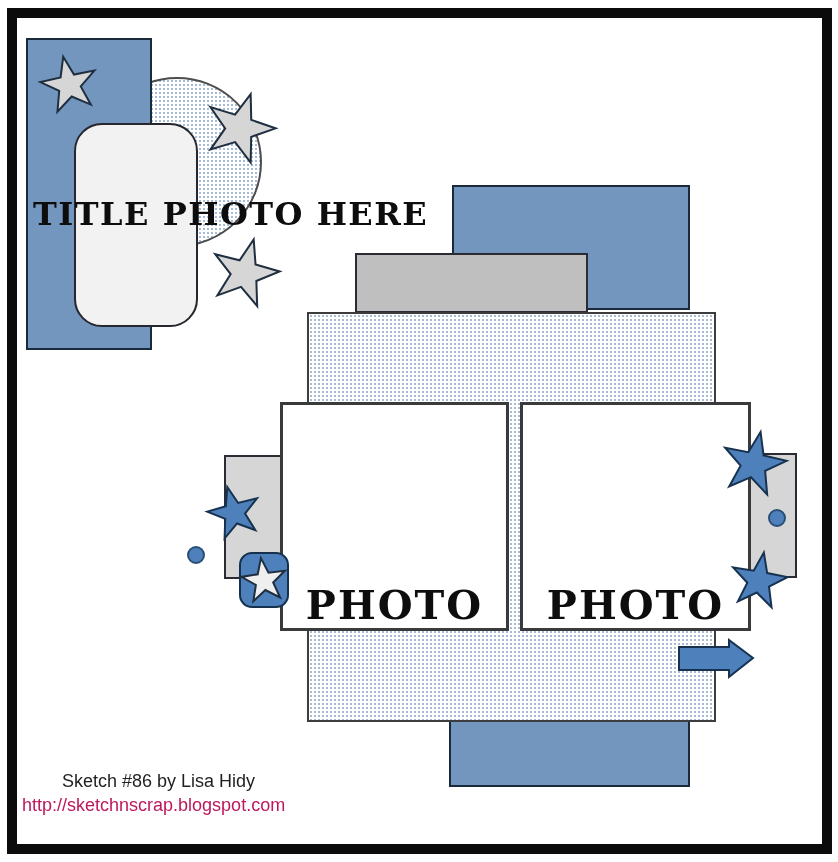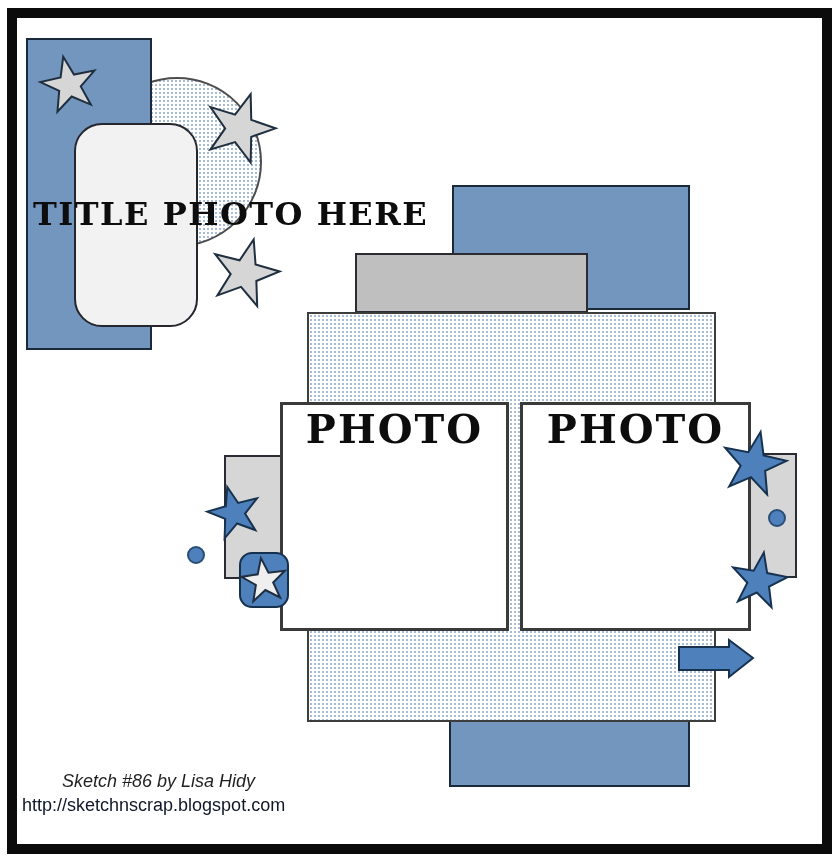--- a/index.html
+++ b/index.html
@@ -25,21 +25,21 @@
   .rect-blue-tl{left:26px;top:38px;width:126px;height:312px;z-index:2;}
   .rect-blue-tr{left:452px;top:185px;width:238px;height:125px;z-index:2;}
   .card-white{left:74px;top:123px;width:124px;height:204px;border-radius:28px;background:#F2F2F2;border:2.5px solid #26262E;z-index:3;}
   .rect-gray-tr{left:355px;top:253px;width:233px;height:60px;z-index:3;}
   .rect-blue-bottom{left:449px;top:720px;width:241px;height:67px;z-index:3;}
   .mat-dotted{left:307px;top:312px;width:409px;height:410px;border:2px solid #3D3D3D;z-index:4;}
 
   .tab-left{left:224px;top:455px;width:58px;height:124px;z-index:5;}
   .tab-right{left:746px;top:453px;width:51px;height:125px;z-index:5;}
 
-  .photo{background:#FFFFFF;border:3px solid #3A3A3A;z-index:6;display:flex;align-items:flex-start;justify-content:center;}
+  .photo{background:#FFFFFF;border:3px solid #3A3A3A;z-index:6;display:flex;align-items:flex-end;justify-content:center;}
   .photo-left{left:280px;top:402px;width:229px;height:229px;}
   .photo-right{left:520px;top:402px;width:231px;height:229px;}
   .photo-label{font-family:"DejaVu Serif","Liberation Serif",serif;font-weight:bold;font-size:40px;letter-spacing:2px;color:#0D0D0D;}
 
   .star{z-index:7;overflow:visible;}
   .star polygon{stroke-width:2px;vector-effect:non-scaling-stroke;stroke-linejoin:miter;}
   .star-gray polygon{fill:#D6D6D6;stroke:#1F2F40;}
   .star-blue polygon{fill:#4E80BC;stroke:#17324F;}
   .star-white polygon{fill:#EFEFEF;stroke:#1F2F40;}
 
@@ -55,22 +55,22 @@
 
   .dot-accent{width:18px;height:18px;border-radius:50%;background:#4E80BC;border:2px solid #2A4F77;z-index:7;}
   .dot-left{left:187px;top:546px;}
   .dot-right{left:768px;top:509px;}
 
   .arrow-svg{left:676px;top:634px;width:82px;height:48px;z-index:7;overflow:visible;}
   .arrow-svg polygon{fill:#4E80BC;stroke:#17324F;stroke-width:2px;vector-effect:non-scaling-stroke;}
 
   .title-text{left:33px;top:195px;width:340px;z-index:8;font-family:"DejaVu Serif","Liberation Serif",serif;font-weight:bold;font-size:32px;letter-spacing:1.5px;color:#0D0D0D;white-space:nowrap;}
 
-  .footer-credit{left:62px;top:771px;z-index:8;font-size:18px;color:#1F1F1F;white-space:nowrap;font-style:italic;}
-  .footer-url{left:22px;top:795px;z-index:8;font-size:18px;color:#0f172a;white-space:nowrap;}
+  .footer-credit{left:62px;top:771px;z-index:8;font-size:18px;color:#1F1F1F;white-space:nowrap;}
+  .footer-url{left:22px;top:795px;z-index:8;font-size:18px;color:#be185d;white-space:nowrap;}
 </style>
 </head>
 <body>
 
 <div class="abs frame"></div>
 
 <div class="abs dotted circle-pat"></div>
 <div class="abs panel-blue rect-blue-tl"></div>
 <div class="abs card-white"></div>
 

